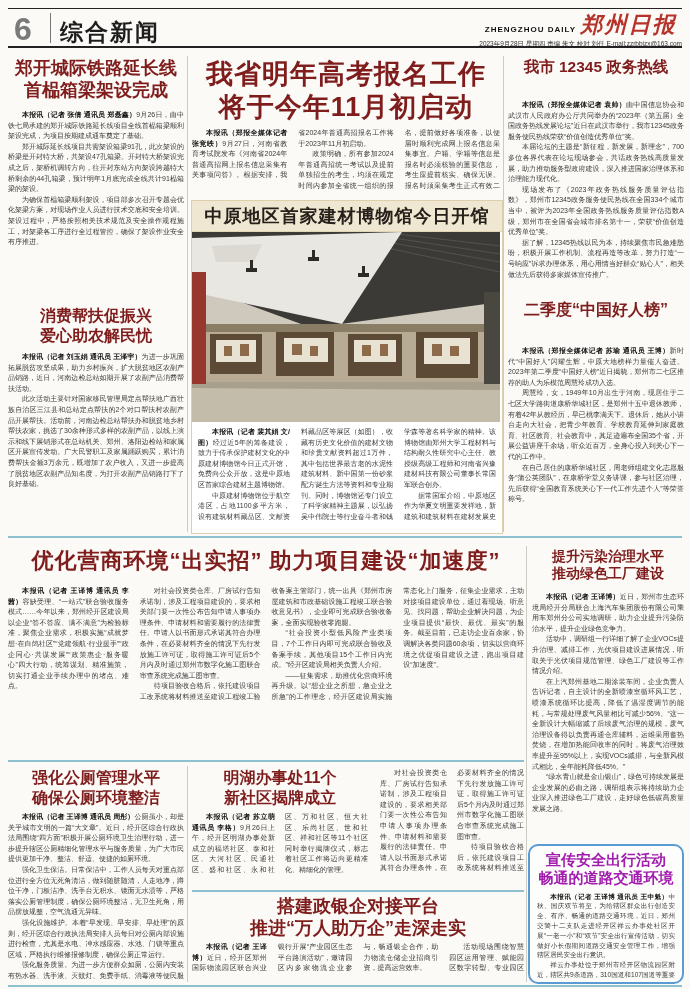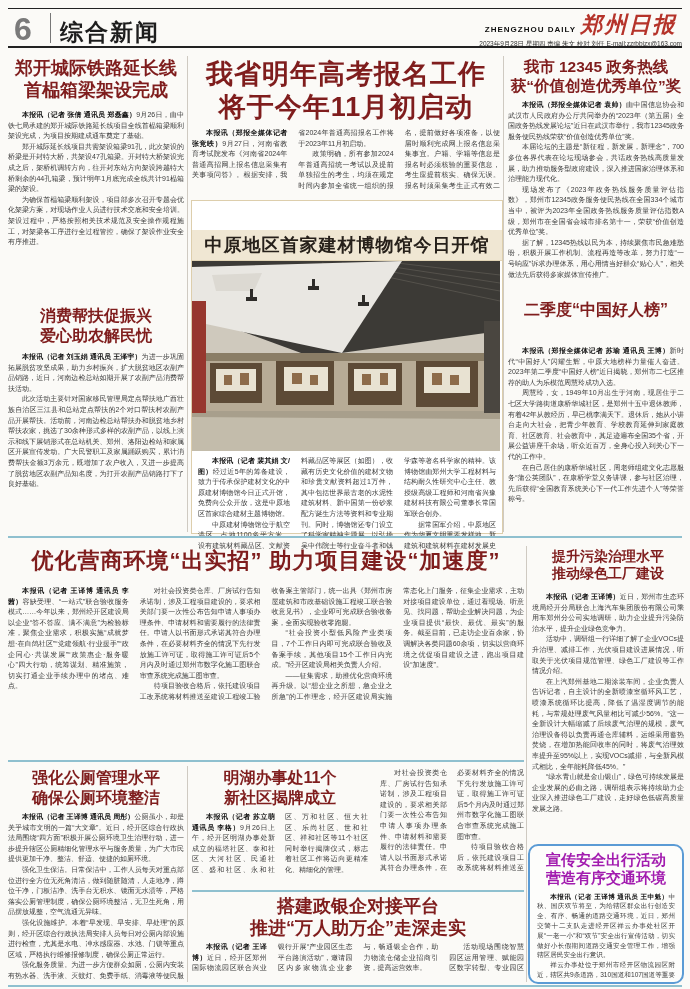--- a/index.html
+++ b/index.html
@@ -87,21 +87,21 @@
     <div>将于今年11月初启动</div>
   </div>
   <div class="abs bt cols3" style="left:192px;top:128px;width:308px;height:68px;">
     <p><span class="byl">本报讯（郑报全媒体记者 张竞昳）</span><span>9月27日，河南省教育考试院发布《河南省2024年普通高招网上报名信息采集有关事项问答》。根据安排，我省2024年普通高招报名工作将于2023年11月初启动。</span></p>
     <div>
         <p>政策明确，所有参加2024年普通高招统一考试以及提前单独招生的考生，均须在规定时间内参加全省统一组织的报名，提前做好各项准备，以便届时顺利完成网上报名信息采集事宜。户籍、学籍等信息是报名时必须核验的重要信息，考生应提前核实、确保无误。报名时须采集考生正式有效二代居民身份证信息，如身份证遗失或即将超过有效期限的，应尽快办理新的身份证。对口招生和专升本考生报名信息采集随普通高招报名同期进行，具体安排将另行通知。</p>
       </div>
   </div>
 
   <div class="abs mus-box" style="left:191px;top:200px;width:310px;height:332px;">
-    <div class="mus-bar" style="height:30px;margin-top:29px;">中原地区首家建材博物馆今日开馆</div>
+    <div class="mus-bar" style="height:30px;">中原地区首家建材博物馆今日开馆</div>
     <svg width="308" height="190" viewBox="0 0 308 190" style="display:block;">
       <rect x="0" y="0" width="308" height="190" fill="#cfc9bd"></rect>
       <polygon points="0,0 308,0 308,70 120,96 0,52" fill="#3c3a36"></polygon>
       <g stroke="#55524c" stroke-width="1">
         <line x1="130" y1="2" x2="308" y2="40"></line>
           <line x1="150" y1="2" x2="308" y2="30"></line>
         <line x1="175" y1="2" x2="308" y2="22"></line>
           <line x1="205" y1="2" x2="308" y2="14"></line>
       </g>
       <polygon points="0,6 210,0 150,92 0,60" fill="#e9e7e2"></polygon>
@@ -147,21 +147,20 @@
       <p><span class="byl">本报讯（记者 裴其娟 文/图）</span><span>经过近5年的筹备建设，致力于传承保护建材文化的中原建材博物馆今日正式开馆，免费向公众开放，这是中原地区首家综合建材主题博物馆。</span></p>
       <div>
           <p>中原建材博物馆位于航空港区，占地1100多平方米，设有建筑材料藏品区、文献资料藏品区等展区（如图），收藏有历史文化价值的建材文物和珍贵文献资料超过1万件，其中包括世界最古老的水泥性建筑材料、新中国第一份砂浆配方诞生方法等资料和专业期刊。同时，博物馆还专门设立了科学家精神主题展，以弘扬吴中伟院士等行业奋斗者和钱学森等著名科学家的精神。该博物馆由郑州大学工程材料与结构耐久性研究中心主任、教授级高级工程师和河南省兴豫建材科技有限公司董事长常国军联合创办。</p>
           <p>据常国军介绍，中原地区作为华夏文明重要发祥地，新建筑和建筑材料在建材发展史上有重要地位，希望通过建立博物馆，记录先人的努力，给后人以启迪，助推中原建材文化向全国推广，并进一步走向世界。博物馆定位为公益性学术性博物馆，全年免费开放。今后，该馆还将通过举办藏品巡展、学术讲座、科普教育、学术交流等多种形式的公益性活动，创造性发挥博物馆的文化价值和社会价值。</p>
         </div>
     </div>
   </div>
 
   <div class="abs hl hl-hot" style="left:508px;top:58px;width:176px;">
     <div>我市 12345 政务热线</div>
-    <div>获“价值创造优秀单位”奖</div>
   </div>
   <div class="abs bt" style="left:508px;top:100px;width:176px;height:196px;">
     <p><span class="byl">本报讯（郑报全媒体记者 袁帅）</span><span>由中国信息协会和武汉市人民政府办公厅共同举办的“2023年（第五届）全国政务热线发展论坛”近日在武汉市举行，我市12345政务服务便民热线荣获“价值创造优秀单位”奖。</span></p>
     <div>
         <p>本届论坛的主题是“新征程，新发展，新理念”，700多位各界代表在论坛现场参会，共话政务热线高质量发展，助力推动服务型政府建设，深入推进国家治理体系和治理能力现代化。</p>
         <p>现场发布了《2023年政务热线服务质量评估指数》，郑州市12345政务服务便民热线在全国334个城市当中，被评为2023年全国政务热线服务质量评估指数A级，郑州市在全国省会城市排名第十一，荣获“价值创造优秀单位”奖。</p>
         <p>据了解，12345热线以民为本，持续聚焦市民急难愁盼，积极开展工作机制、流程再造等改革，努力打造“一号响应”诉求办理体系，用心用情当好群众“贴心人”，相关做法先后获得多家媒体宣传推广。</p>
       </div>
   </div>
 
@@ -240,21 +239,21 @@
   <div class="abs bt cols4" style="left:192px;top:942px;width:332px;height:42px;">
     <p><span class="byl">本报讯（记者 王译博）</span><span>近日，经开区郑州国际物流园区联合兴业银行开展“产业园区生态平台路演活动”，邀请园区内多家物流企业参与，畅通银企合作，助力物流仓储企业招商引资，提高运营效率。</span></p>
     <div>
         <p>活动现场围绕智慧园区运用管理、赋能园区数字转型、专业园区金融服务，助力园区业务腾飞等四个方面展开，兴业数金专家和园内多家园区企业代表就建设运营过程中的优秀案例和先进经验进行分享，与参会企业共同探讨园区发展的新模式和新思路。“此次活动既有理论高度，又有案例实例，对企业未来发展很有启发。”参会企业负责人收获颇丰。</p>
       </div>
   </div>
 
   <div class="abs tbox" style="left:528px;top:844px;width:152px;height:136px;">
     <div class="hl hl-traffic" style="margin-top:5px;">
       <div>宣传安全出行活动</div>
-      <div>营造有序交通环境</div>
+      <div>畅通的道路交通环境</div>
     </div>
     <div class="bt" style="margin:4px 7px 0 7px;height:86px;font-size:6.6px;line-height:9.8px;">
       <p><span class="byl">本报讯（记者 王译博 通讯员 王中魁）</span><span>中秋、国庆双节将至，为给辖区群众出行创造安全、有序、畅通的道路交通环境，近日，郑州交警十二支队走进经开区祥云办事处社区开展“一老一小”和“双节”安全出行宣传活动，切实做好小长假期间道路交通安全管理工作，增强辖区居民安全出行意识。</span></p>
       <div>
           <p>祥云办事处位于郑州市经开区物流园区附近，辖区共9条道路，310国道和107国道等重要物流通道途经辖区域，车流量大、车速快、大型货车多等原因构成交通安全风险较大。</p>
         </div>
     </div>
   </div>
 
   <div class="abs teal" style="left:8px;top:985px;width:674px;height:2px;"></div>

